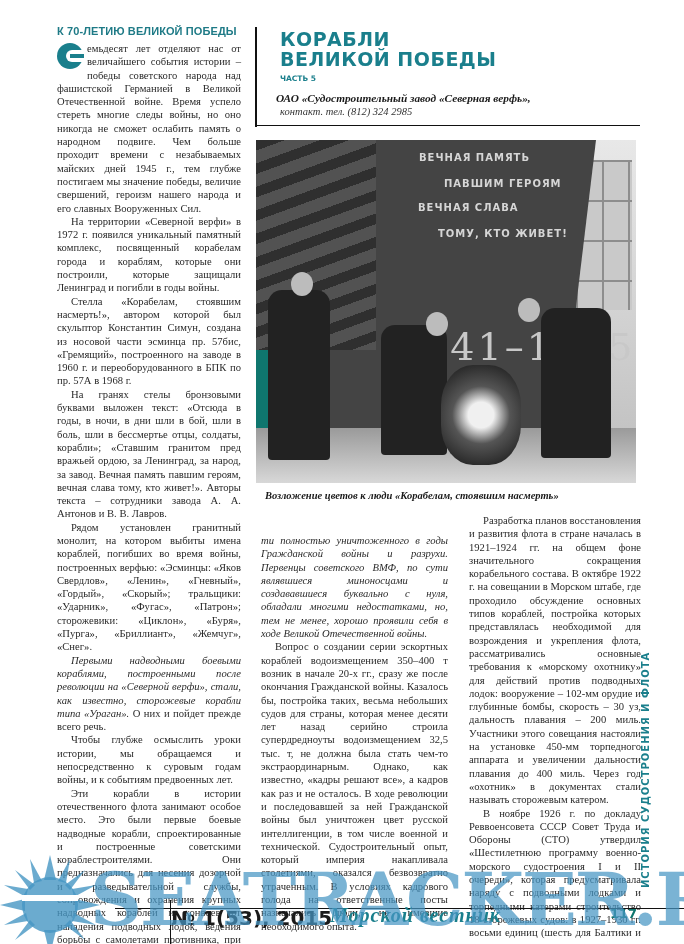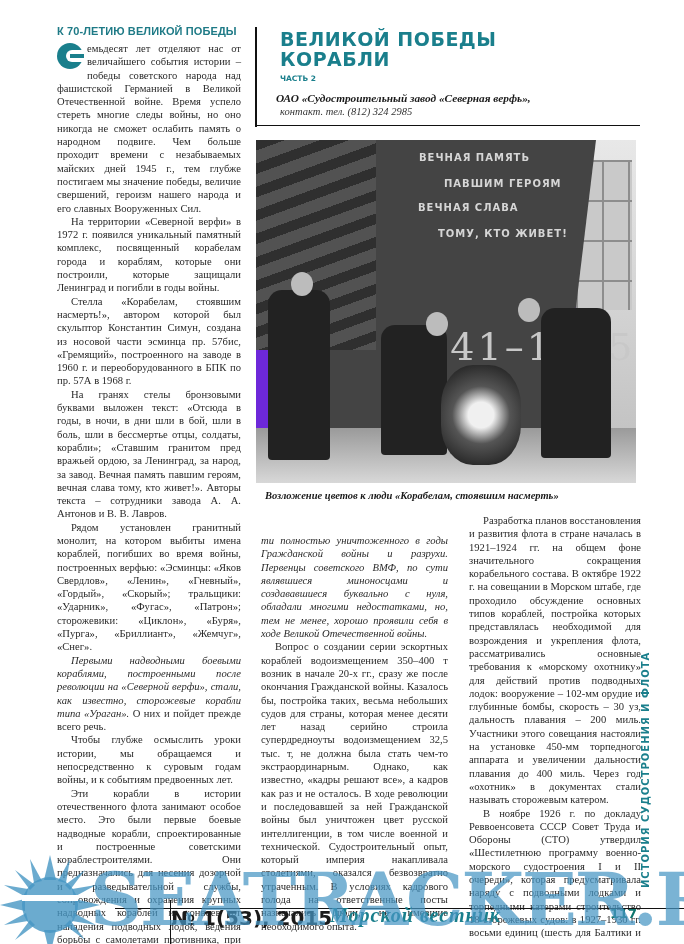--- a/index.html
+++ b/index.html
@@ -23,21 +23,21 @@
 
   .vline-top { position:absolute; left:255px; top:27px; width:2px; height:100px; background:#111; }
   .hline-top { position:absolute; left:255px; top:125px; width:385px; height:1px; background:#111; }
   .title { position:absolute; left:280px; top:29px; font-family:"DejaVu Sans","Liberation Sans",sans-serif;
            font-weight:bold; color:#1a7f8c; font-size:19px; line-height:20px; letter-spacing:0.5px; }
   .part { position:absolute; left:280px; top:74px; font-family:"DejaVu Sans",sans-serif; font-weight:bold;
           color:#1a7f8c; font-size:7.5px; }
   .company { position:absolute; left:276px; top:92px; font-style:italic; font-weight:bold; font-size:11.3px; color:#1a1a1a; }
   .contact { position:absolute; left:280px; top:106px; font-style:italic; font-size:10.5px; color:#333; }
 
-  .photo { position:absolute; left:256px; top:140px; width:380px; height:343px; background:#6d28d9; overflow:hidden; }
+  .photo { position:absolute; left:256px; top:140px; width:380px; height:343px; background:#0f766e; overflow:hidden; }
   .photo .sky { position:absolute; right:0; top:0; width:60px; height:343px; background:linear-gradient(#e8e8e8,#bdbdbd); }
   .photo .window { position:absolute; right:4px; top:20px; width:56px; height:150px;
                    background:repeating-linear-gradient(90deg,#8d8d8d 0 2px, transparent 2px 26px),
                               repeating-linear-gradient(#8d8d8d 0 2px, #c9c9c9 2px 40px); }
   .photo .stele { position:absolute; left:40px; top:0; width:300px; height:300px; background:#444;
                   clip-path:polygon(0 0, 100% 0, 88% 100%, 0 100%); }
   .photo .ribs { position:absolute; left:0; top:0; width:120px; height:210px;
                  background:repeating-linear-gradient(160deg,#2f2f2f 0 10px,#525252 10px 22px); }
   .photo .ground { position:absolute; left:0; bottom:0; width:100%; height:55px; background:linear-gradient(#9a9a9a,#d8d8d8); }
   .photo .inscr { position:absolute; color:#d6d6d6; font-family:"DejaVu Sans",sans-serif; font-weight:bold; font-size:10px; letter-spacing:1px; }
@@ -62,24 +62,24 @@
              font-size:72px; line-height:80px; color:rgba(70,150,195,0.72); letter-spacing:-2px; white-space:nowrap; }
 </style>
 </head>
 <body>
 
 <div class="rubric">К 70-ЛЕТИЮ ВЕЛИКОЙ ПОБЕДЫ</div>
 
 <div class="vline-top"></div>
 <div class="hline-top"></div>
 <div class="title">
+  <div>КОРАБЛИ</div>
   <div>ВЕЛИКОЙ ПОБЕДЫ</div>
-  <div>КОРАБЛИ</div>
 </div>
-<div class="part">ЧАСТЬ 2</div>
+<div class="part">ЧАСТЬ 5</div>
 <div class="company">ОАО «Судостроительный завод «Северная верфь»,</div>
 <div class="contact">контакт. тел. (812) 324 2985</div>
 
 <div class="photo">
   <div class="sky"></div>
   <div class="window"></div>
   <div class="stele"></div>
   <div class="ribs"></div>
   <div class="inscr" style="left:163px;top:12px;">ВЕЧНАЯ ПАМЯТЬ</div>
   <div class="inscr" style="left:188px;top:38px;">ПАВШИМ ГЕРОЯМ</div>

